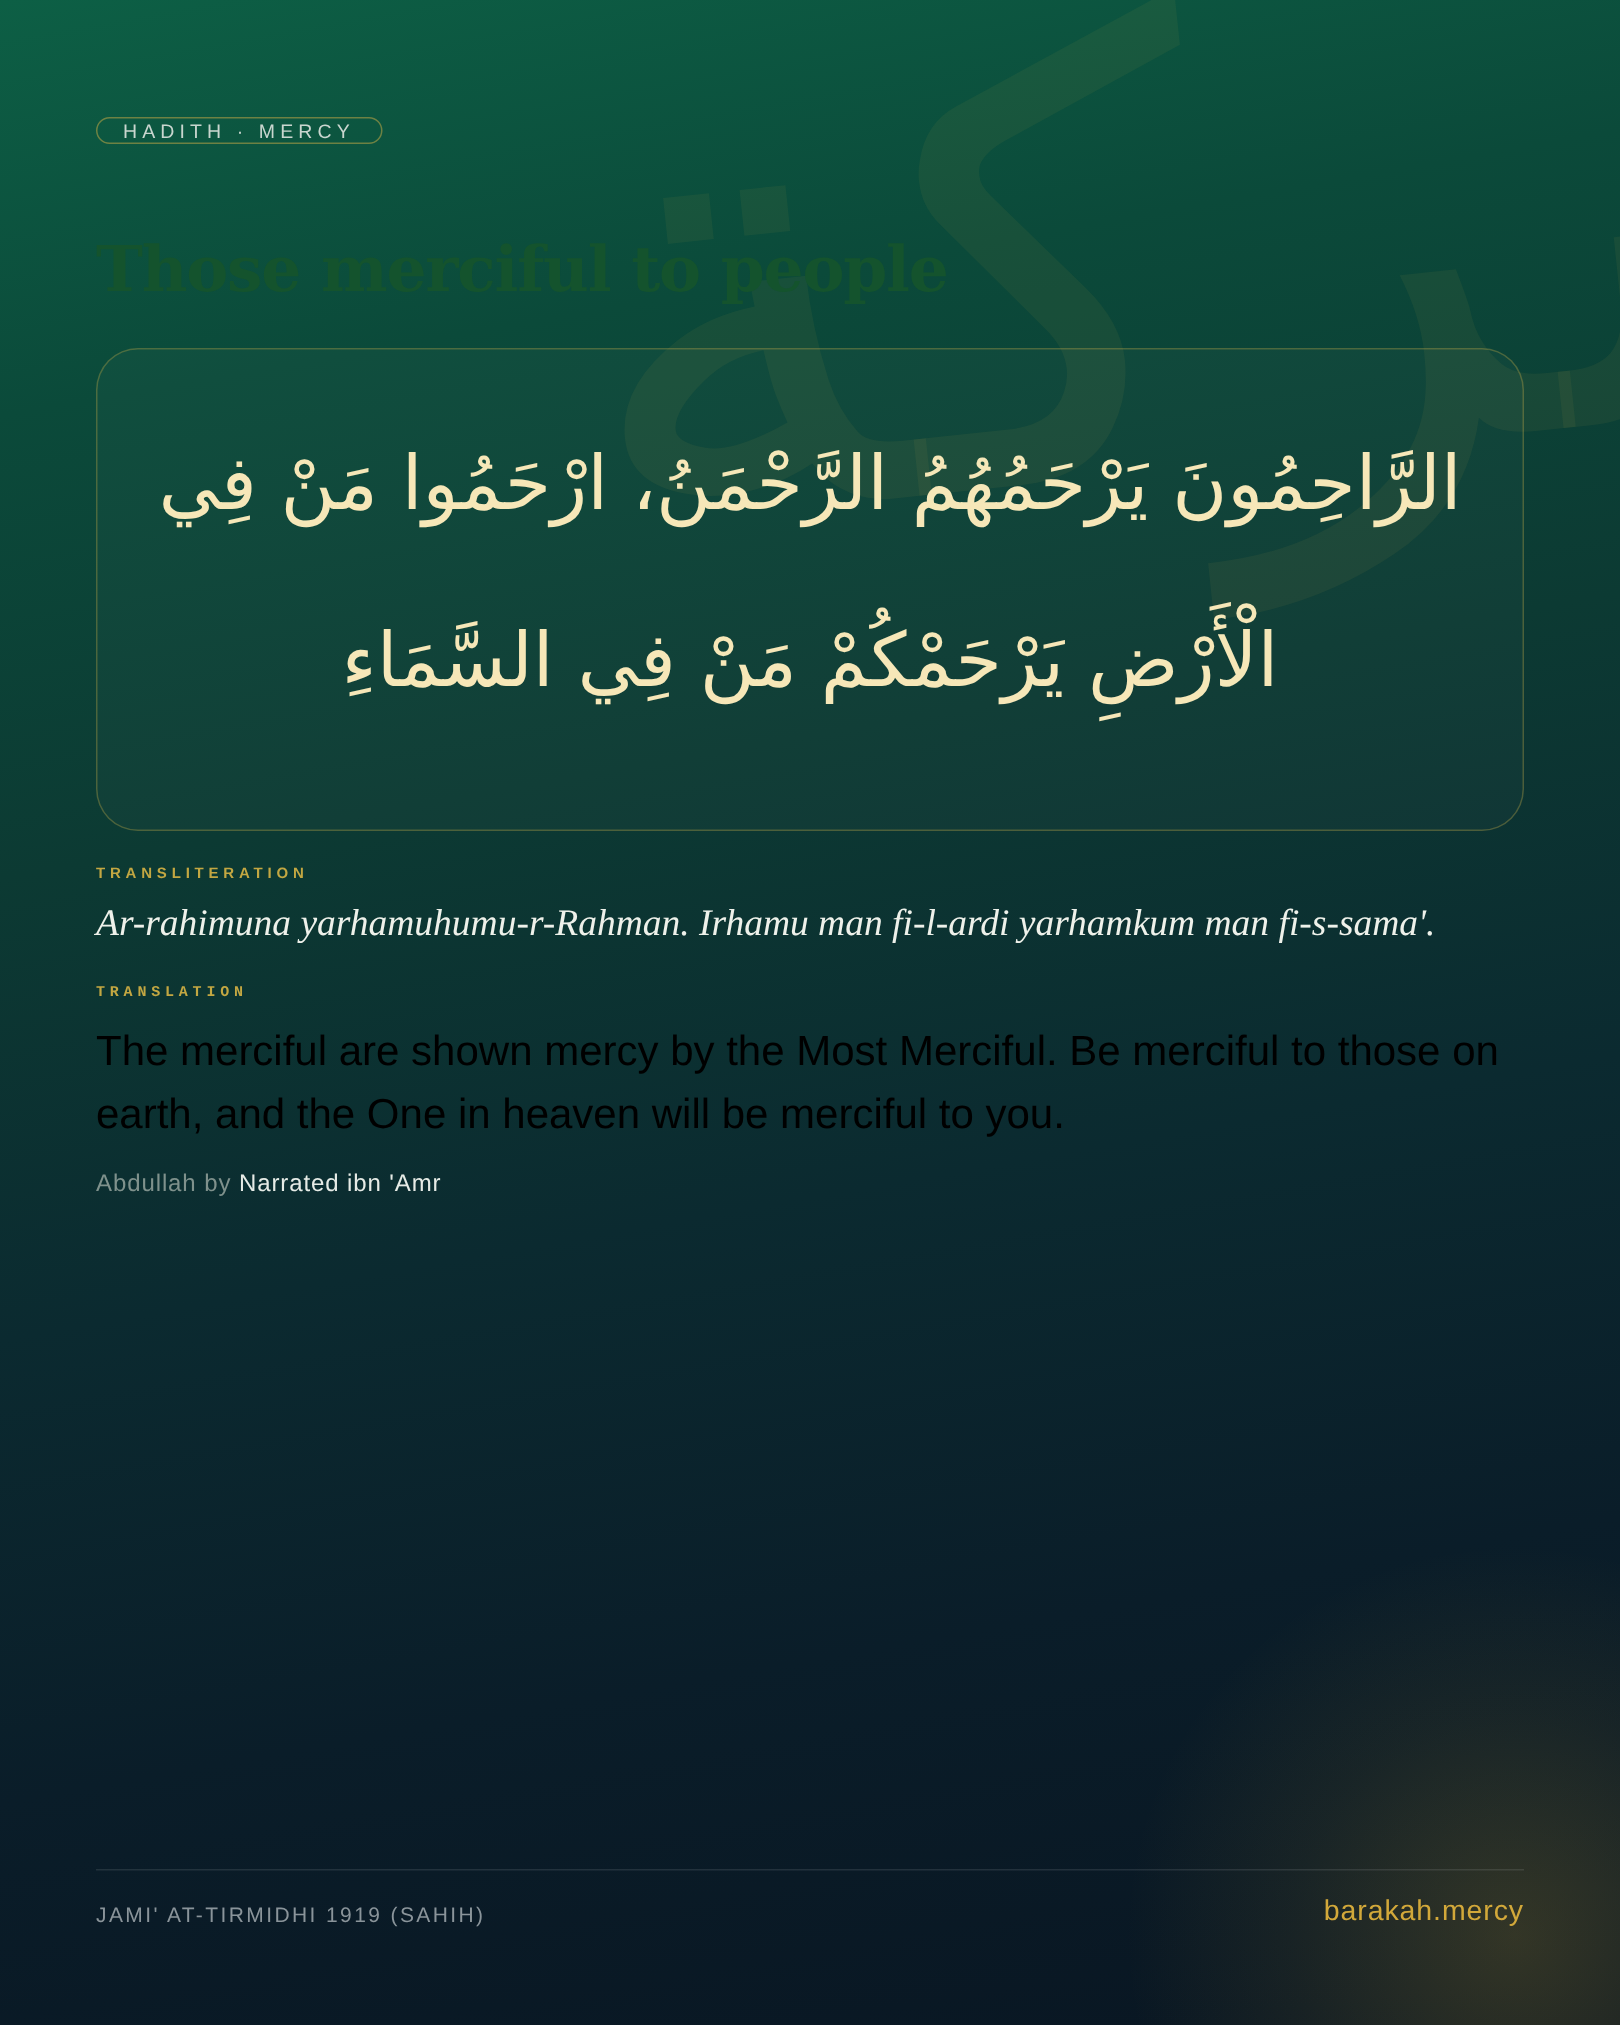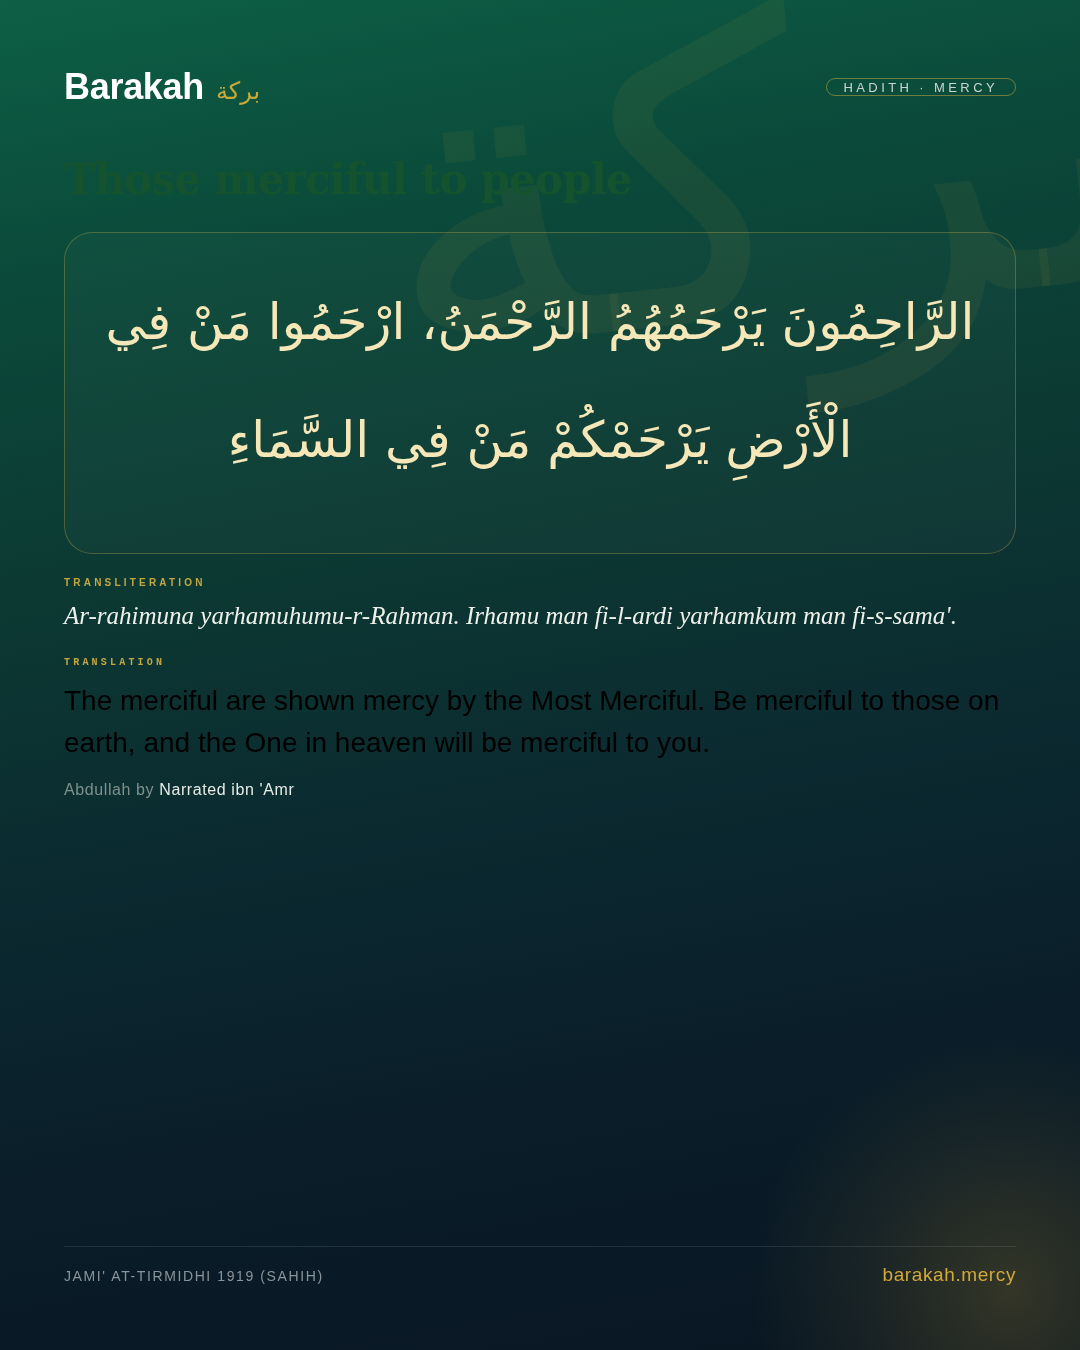--- a/index.html
+++ b/index.html
@@ -136,24 +136,20 @@
       color: #d2a83a;
       text-decoration: none;
     }
   </style>
 </head>
 <body>
 
 <div class="bg-glyph">بركة</div>
 
 <header class="header">
-  <div class="brand">
-    <span class="brand-name">Barakah</span>
-    <span class="brand-ar">بركة</span>
-  </div>
   <div class="tag-pill">HADITH · MERCY</div>
 </header>
 
 <h1 class="title">Those merciful to people</h1>
 
 <section class="arabic-card">
   <p class="arabic-text">الرَّاحِمُونَ يَرْحَمُهُمُ الرَّحْمَنُ، ارْحَمُوا مَنْ فِي الْأَرْضِ يَرْحَمْكُمْ مَنْ فِي السَّمَاءِ</p>
 </section>
 
 <div class="label translit">TRANSLITERATION</div>

